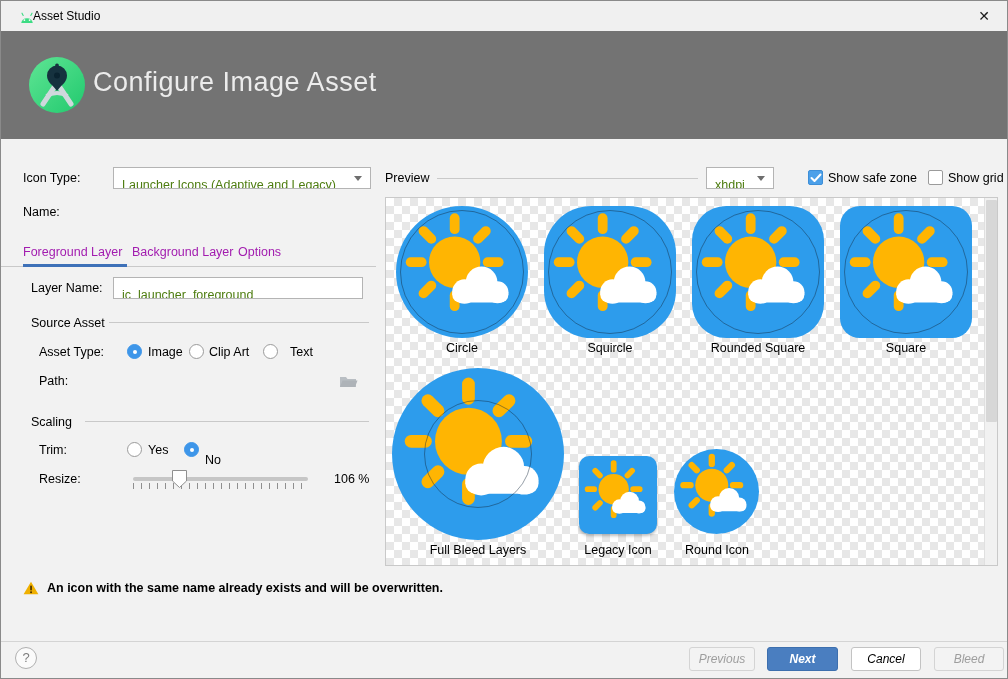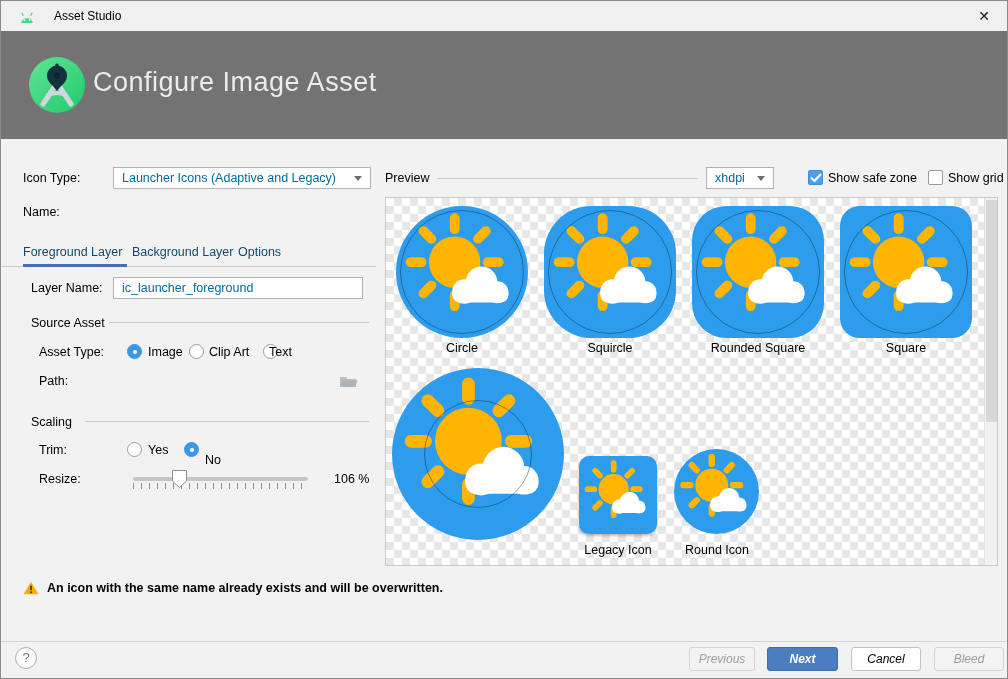--- a/index.html
+++ b/index.html
@@ -1,37 +1,37 @@
 <!DOCTYPE html>
 <html><head>
 <meta charset="utf-8">
 <style>
   html,body{margin:0;padding:0;background:#d8d8d8;font-family:"Liberation Sans",sans-serif;}
   .window{position:relative;width:1008px;height:679px;background:#f2f2f2;border:1px solid #8a8a8a;
           box-sizing:border-box;overflow:hidden;}
   
   .titlebar{position:absolute;left:0;top:0;width:100%;height:30px;background:#f0f0f0;}
-  .titlebar .app-title{position:absolute;left:53px;top:8px;font-size:12px;color:#000;white-space:nowrap;}
+  .titlebar .app-title{position:absolute;left:32px;top:8px;font-size:12px;color:#000;white-space:nowrap;}
   .titlebar .droid{position:absolute;left:18px;top:9px;}
   .close-btn{position:absolute;right:8px;top:3px;width:30px;height:24px;text-align:center;line-height:24px;
              font-size:14px;color:#1a1a1a;cursor:pointer;}
   
   .banner{position:absolute;left:0;top:30px;width:100%;height:108px;background:#737373;}
   .banner .logo{position:absolute;left:28px;top:26px;}
   .banner .big-title{position:absolute;left:92px;top:36px;font-size:27px;font-weight:300;color:#ececec;
                      letter-spacing:.5px;white-space:nowrap;}
   
   .lbl{position:absolute;font-size:12.5px;color:#000;height:22px;line-height:22px;white-space:nowrap;}
   .field{position:absolute;height:22px;background:#fff;border:1px solid #b4b4b4;box-sizing:border-box;
-         font-size:12.5px;line-height:20px;padding:0 8px;color:#0369a1;white-space:nowrap;overflow:hidden;}
+         font-size:12.5px;line-height:20px;padding:7px 8px;color:#4d7c0f;white-space:nowrap;overflow:hidden;}
   .dropdown{cursor:pointer;}
   .dropdown .arr{position:absolute;right:8px;top:8px;width:0;height:0;
                  border-left:4.5px solid transparent;border-right:4.5px solid transparent;border-top:5px solid #6e6e6e;}
   .rule{position:absolute;height:1px;background:#c9c9c9;}
-  .tab{position:absolute;font-size:12.5px;color:#0c4a6e;height:22px;line-height:22px;cursor:pointer;white-space:nowrap;text-align:center;}
+  .tab{position:absolute;font-size:12.5px;color:#a21caf;height:22px;line-height:22px;cursor:pointer;white-space:nowrap;text-align:center;}
   .tab-underline{position:absolute;height:3px;background:#3e71b8;}
   .radio{position:absolute;width:15px;height:15px;border-radius:50%;background:#fff;border:1px solid #9b9b9b;
          box-sizing:border-box;cursor:pointer;}
   .radio.sel{background:#3e96e9;border-color:#3e96e9;}
   .radio.sel::after{content:"";position:absolute;left:4.5px;top:4.5px;width:4.5px;height:4.5px;border-radius:50%;background:#fff;}
   .checkbox{position:absolute;width:15px;height:15px;border-radius:2px;background:#fff;border:1px solid #9b9b9b;
             box-sizing:border-box;cursor:pointer;}
   .checkbox.checked{background:#4ca0e9;border-color:#3e8fd8;}
   .checkbox.checked svg{position:absolute;left:1px;top:2px;}
   .focused-field{border:1px solid #6ca6e0;box-shadow:0 0 0 2px #a9c9ef;background:#fff;}
@@ -155,21 +155,21 @@
 
   <div class="lbl" style="left:30px;top:311px">Source Asset</div>
   <div class="rule" style="left:108px;top:321px;width:260px"></div>
 
   <div class="lbl" style="left:38px;top:340px">Asset Type:</div>
   <div class="radio sel" style="left:126px;top:343px"></div>
   <div class="lbl" style="left:147px;top:340px">Image</div>
   <div class="radio" style="left:188px;top:343px"></div>
   <div class="lbl" style="left:208px;top:340px">Clip Art</div>
   <div class="radio" style="left:262px;top:343px"></div>
-  <div class="lbl" style="left:268px;top:340px">Text</div>
+  <div class="lbl" style="left:289px;top:340px">Text</div>
 
   <div class="lbl" style="left:38px;top:369px">Path:</div>
   <span class="folder-btn" style="left:338px;top:373px">
     <svg width="19" height="14" viewBox="0 0 19 14">
       <path d="M1 3 h6 l1.5 2 H17 v8 H1 z" fill="#b9bec3"></path>
       <path d="M3.5 6.5 h15 l-2.5 6.5 H1 z" fill="#aeb3b8"></path>
     </svg>
   </span>
 
   <div class="lbl" style="left:30px;top:410px">Scaling</div>
@@ -239,20 +239,21 @@
       <div class="safe-ring" style="left:4px;top:4px;right:4px;bottom:4px"></div>
     </div>
     <div class="plabel" style="left:454px;top:142px;width:132px">Square</div>
 
     <div class="art shape-circle" style="left:6px;top:170px;width:172px;height:172px">
       <svg viewBox="0 0 108 108">
           <use href="#sunart"></use>
         </svg>
       <div class="safe-ring" style="left:32px;top:32px;right:32px;bottom:32px"></div>
     </div>
+    <div class="plabel" style="left:6px;top:344px;width:172px">Full Bleed Layers</div>
 
     <div class="art shape-legacy" style="left:193px;top:258px;width:78px;height:78px">
       <svg viewBox="0 0 108 108">
           <use href="#sunart"></use>
         </svg>
     </div>
     <div class="plabel" style="left:160px;top:344px;width:144px">Legacy Icon</div>
 
     <div class="art shape-circle" style="left:288px;top:251px;width:85px;height:85px">
       <svg viewBox="0 0 108 108">

